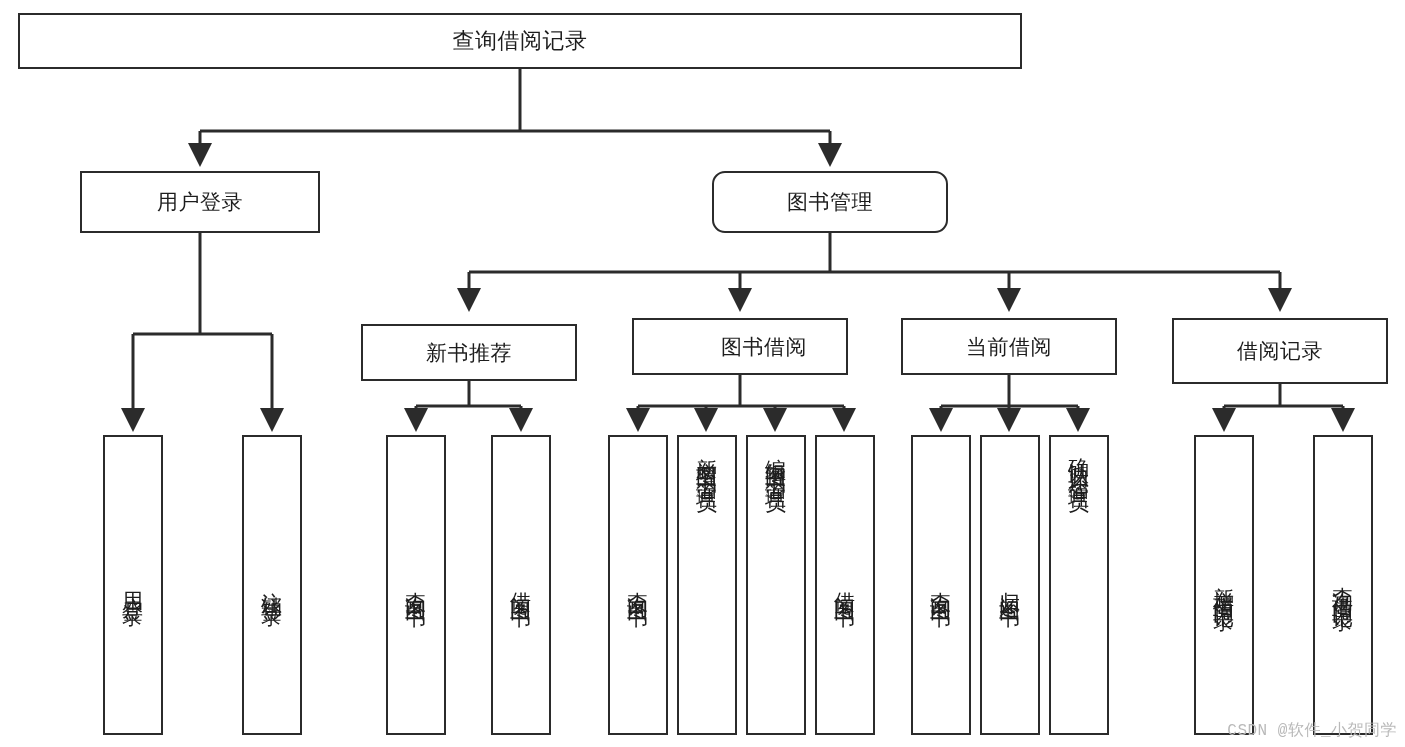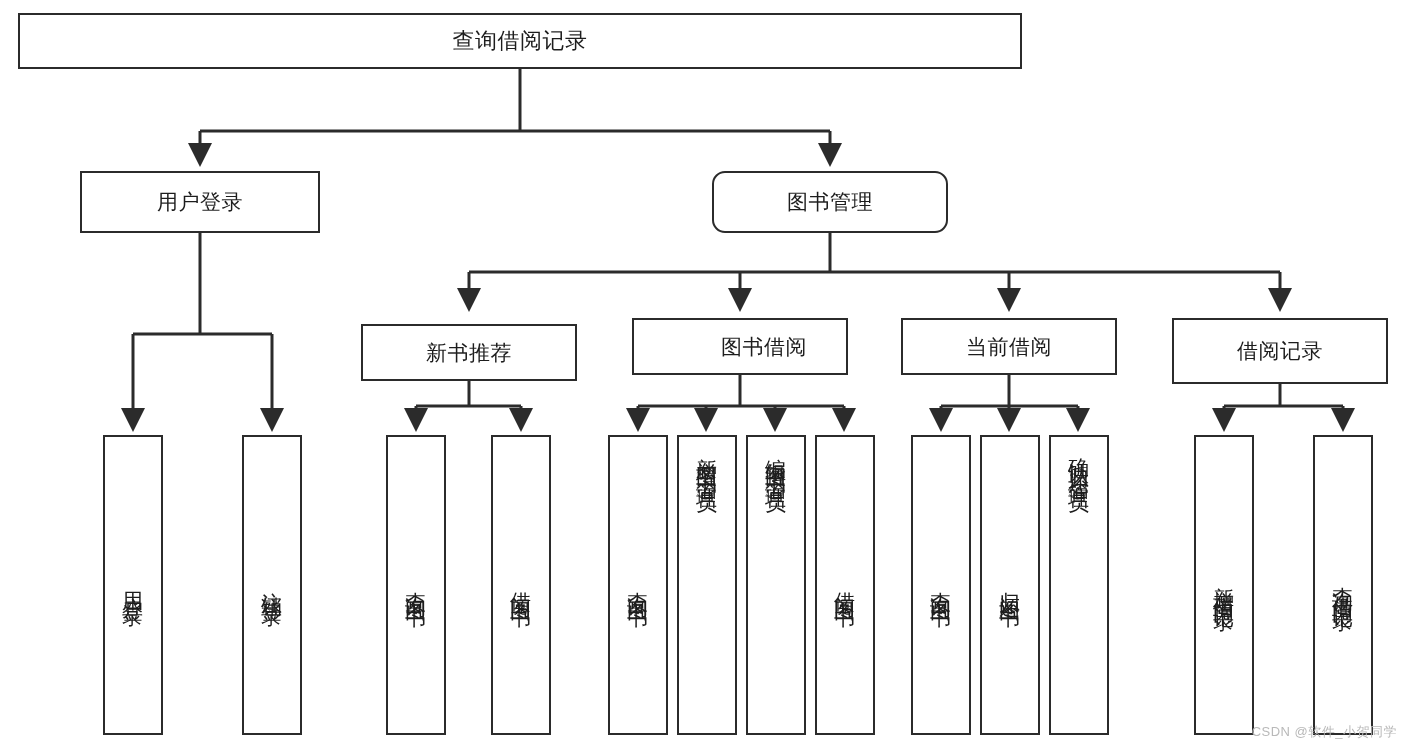--- a/index.html
+++ b/index.html
@@ -64,25 +64,25 @@
     line-height: 1;
   }
   .node.vert.tall-top {
     align-items: flex-start;
     padding-top: 4px;
   }
   .watermark {
     position: absolute;
     right: 8px;
     bottom: 6px;
-    font-size: 13px;
+    font-size: 16px;
     color: #b9b9b9;
     letter-spacing: 0.5px;
     white-space: nowrap;
-    font-family: Liberation Sans, sans-serif;
+    font-family: Liberation Mono, monospace;
   }
 </style>
 </head>
 <body>
 
 <div id="diagram-root">
 
   <svg class="edges" viewBox="0 0 1405 747" xmlns="http://www.w3.org/2000/svg">
     <defs>
       <marker id="arrow" viewBox="0 0 12 12" refX="10" refY="6" markerWidth="8" markerHeight="8" orient="auto-start-reverse">

